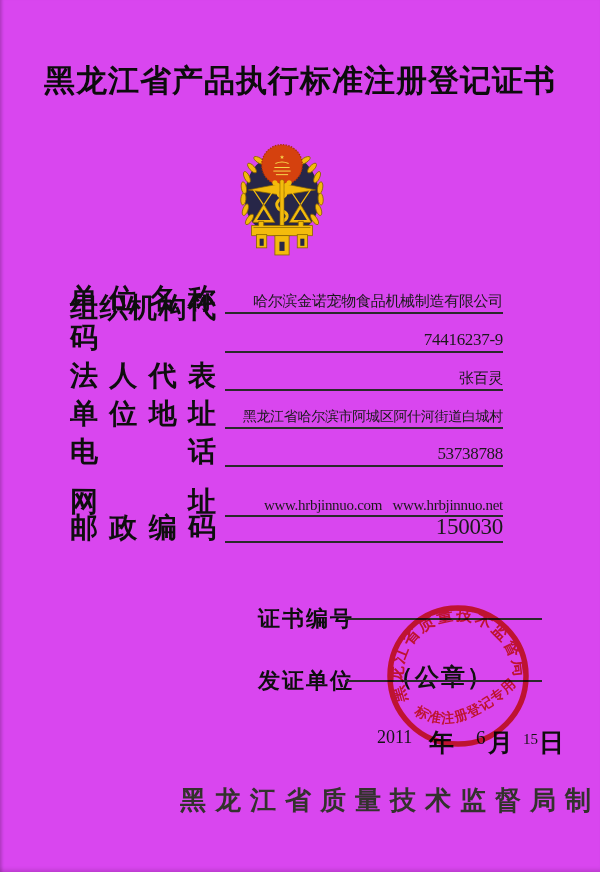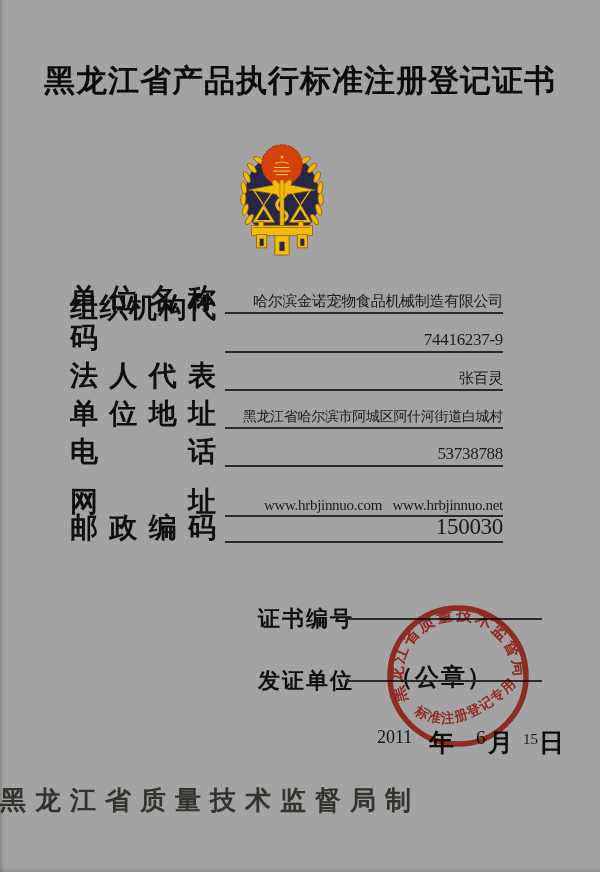--- a/index.html
+++ b/index.html
@@ -3,21 +3,21 @@
 <meta charset="utf-8">
 <style>
   html,body{margin:0;padding:0;}
   body{
     width:600px;height:872px;
     background:#f2f2f0;
     font-family:"Liberation Serif", serif;
   }
   .page{
     position:relative;width:600px;height:872px;overflow:hidden;
-    background:#a3a3a3;
+    background:#d946ef;
     box-shadow:inset 4px 0 3px -2px rgba(0,0,0,.18), inset 0 -5px 4px -3px rgba(0,0,0,.15);
   }
   
   .title{
     position:absolute;top:60px;left:0;right:0;
     text-align:center;
     font-size:31px;font-weight:bold;color:#0c0c0c;
     letter-spacing:1px;
     font-family:"Liberation Serif", serif;
   }
@@ -66,21 +66,21 @@
     font-weight:bold;font-size:25px;color:#0d0d0d;
   }
   
   .seal{
     position:absolute;left:383px;top:601px;width:150px;height:150px;
     mix-blend-mode:multiply;opacity:.9;
   }
   
   .footer{
     position:absolute;left:0;right:0;top:783px;
-    text-align:left;
+    text-align:right;
     font-size:26px;letter-spacing:9px;
     color:#33322d;font-weight:600;
     font-family:"Liberation Serif", serif;
   }
 </style>
 </head>
 <body>
 
 <div class="page">
 

